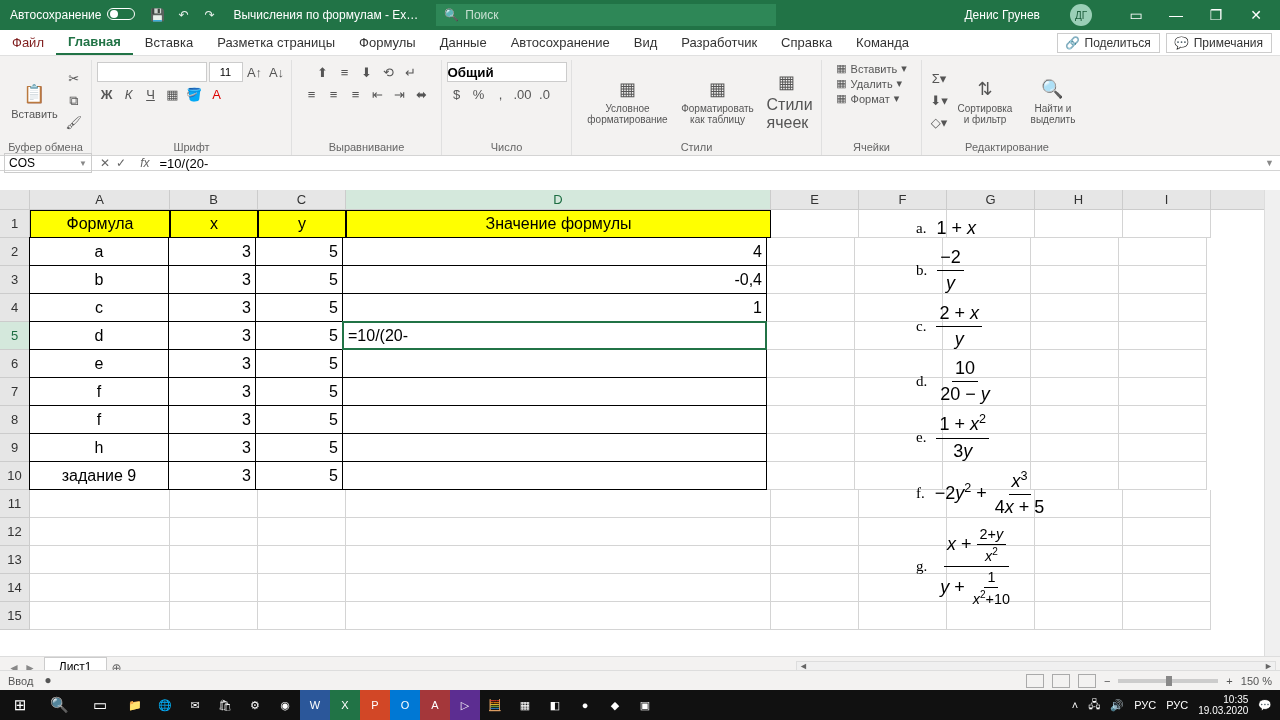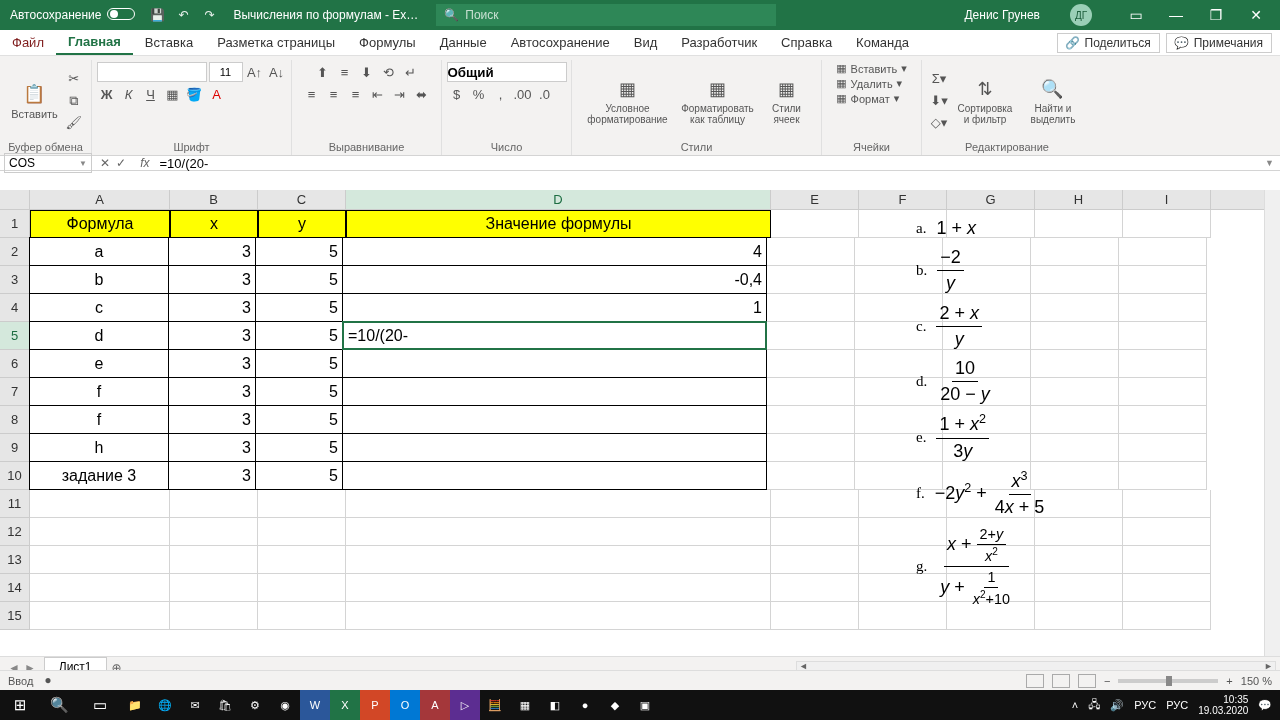--- a/index.html
+++ b/index.html
@@ -231,21 +231,21 @@
       <div class="bigbtn">
           <div class="ico">▦</div>
           <span style="font-size:10px;max-width:82px;text-align:center">Условное форматирование</span>
         </div>
       <div class="bigbtn">
           <div class="ico">▦</div>
           <span style="font-size:10px;max-width:78px;text-align:center">Форматировать как таблицу</span>
         </div>
       <div class="bigbtn">
           <div class="ico">▦</div>
-          <span style="font-size:10px;max-width:40px;text-align:center">Стили ячеек</span>
+          <span style="font-size:16px;max-width:40px;text-align:center">Стили ячеек</span>
         </div>
     </div>
     <div class="rgroup-label">Стили</div>
   </div>
   <div class="rgroup" style="width:100px">
     <div class="rgroup-body col" style="align-items:flex-start">
       <div class="drop-line">▦ <span>Вставить</span> ▾</div>
       <div class="drop-line">▦ <span>Удалить</span> ▾</div>
       <div class="drop-line">▦ <span>Формат</span> ▾</div>
     </div>
@@ -403,21 +403,21 @@
           <div class="cell wC bord num">5</div>
           <div class="cell wD bord num"></div>
           <div class="cell wE faint"></div>
           <div class="cell wF faint"></div>
           <div class="cell wG faint"></div>
           <div class="cell wH faint"></div>
           <div class="cell wI faint"></div>
         </div>
         <div class="gridrow">
           <div class="rh">10</div>
-          <div class="cell wA bord ctr">задание 3</div>
+          <div class="cell wA bord ctr">задание 9</div>
           <div class="cell wB bord num">3</div>
           <div class="cell wC bord num">5</div>
           <div class="cell wD bord num"></div>
           <div class="cell wE faint"></div>
           <div class="cell wF faint"></div>
           <div class="cell wG faint"></div>
           <div class="cell wH faint"></div>
           <div class="cell wI faint"></div>
         </div>
         <div class="gridrow">

